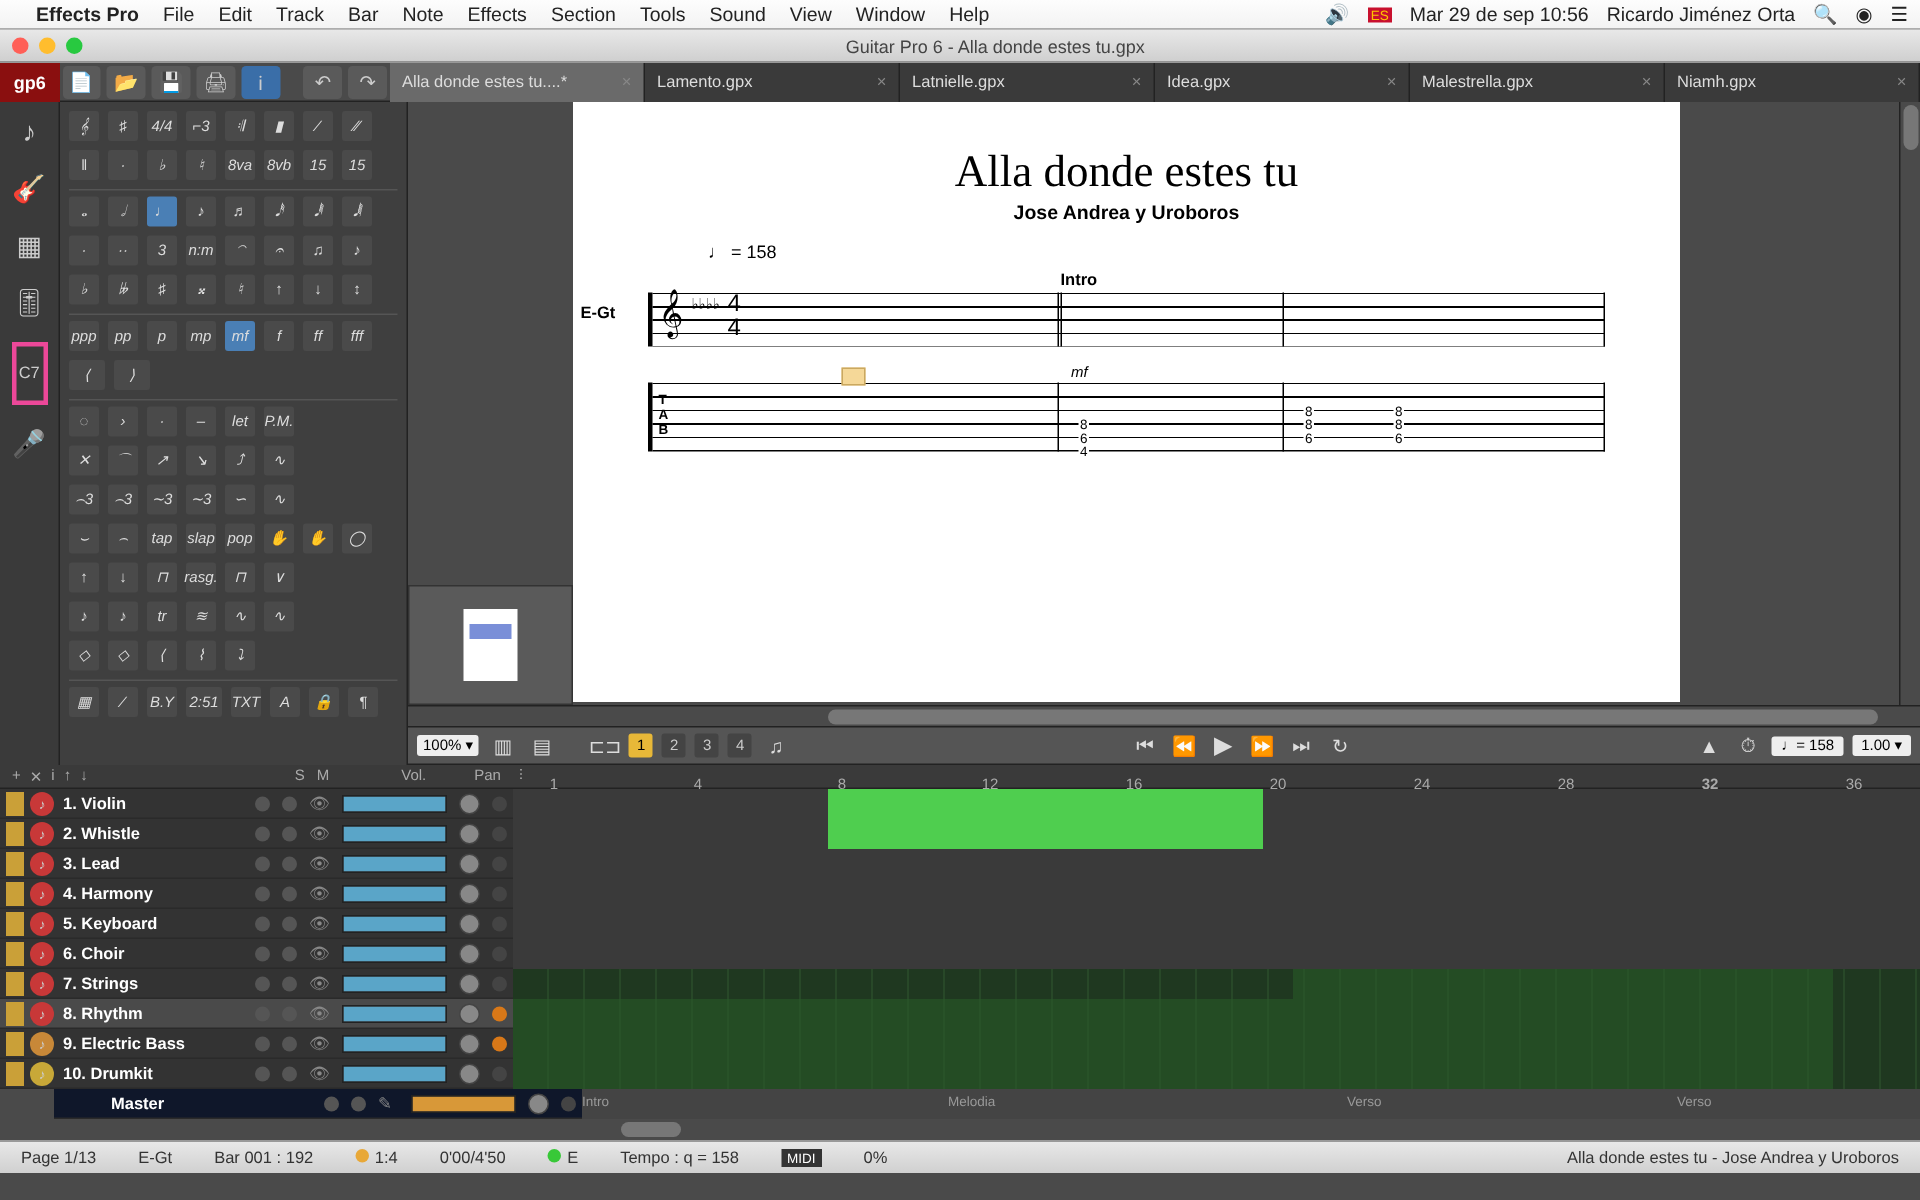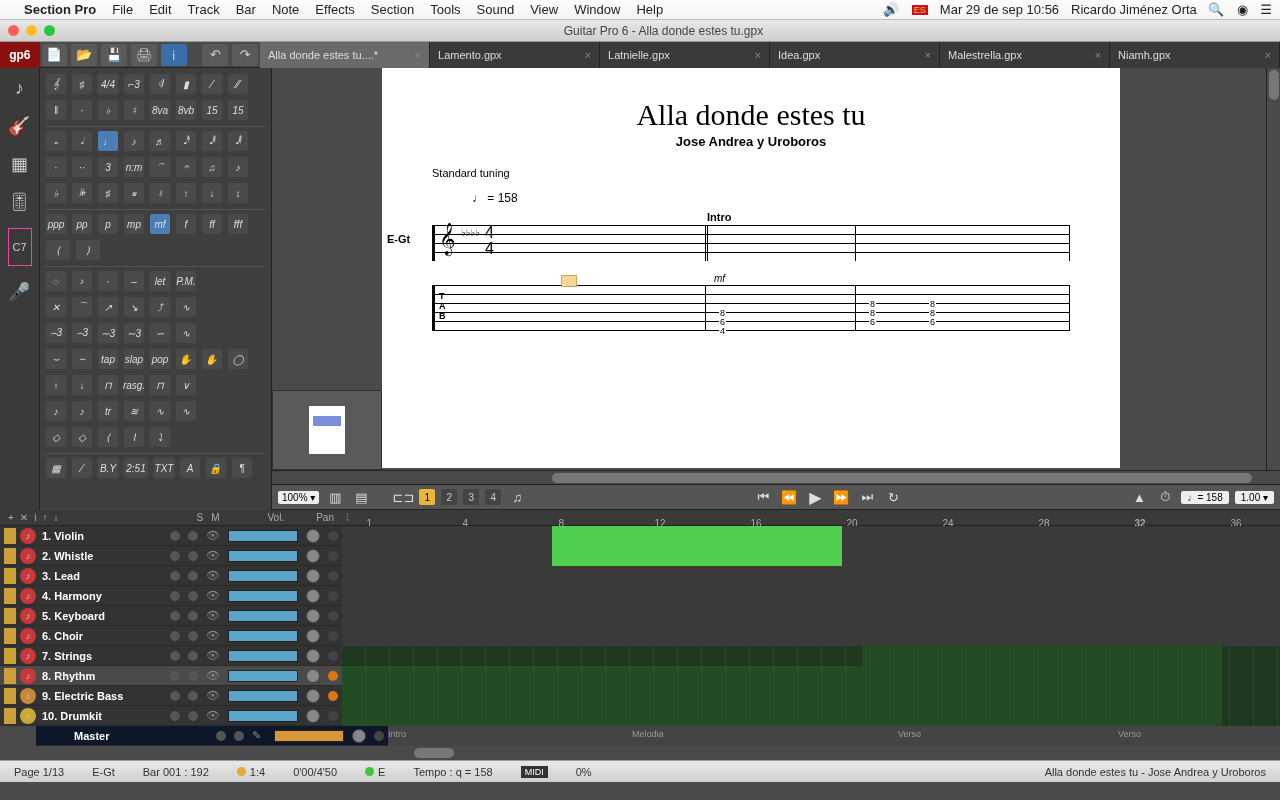--- a/index.html
+++ b/index.html
@@ -101,21 +101,21 @@
 
 .status{ height:22px; background:linear-gradient(#e8e8e8,#d0d0d0); display:flex; align-items:center; padding:0 14px; color:#333; font-size:11px; gap:28px; border-top:1px solid #999;}
 .status .sled{width:9px;height:9px;border-radius:50%;display:inline-block;margin-right:4px;}
 .status .songinfo{margin-left:auto;}
 </style>
 </head>
 <body>
 
 <div class="menubar">
   <span class="apple"></span>
-  <b>Section Pro</b>
+  <b>Effects Pro</b>
   <span>File</span>
   <span>Edit</span>
   <span>Track</span>
   <span>Bar</span>
   <span>Note</span>
   <span>Effects</span>
   <span>Section</span>
   <span>Tools</span>
   <span>Sound</span>
   <span>View</span>
@@ -178,21 +178,21 @@
       </div>
     </div>
 </div>
 
 <div class="main">
   <div class="leftcol">
     <div class="licon">♪</div>
     <div class="licon">🎸</div>
     <div class="licon">▦</div>
     <div class="licon">🎚</div>
-    <div class="licon" style="font-size:11px;border:1px solid #ec4899;padding:18px 2px;">C7</div>
+    <div class="licon" style="font-size:11px;border:3px solid #ec4899;padding:18px 2px;">C7</div>
     <div class="licon">🎤</div>
   </div>
 
   <div class="palette">
     <div class="prow">
         <div class="pcell">𝄞</div>
         <div class="pcell">♯</div>
         <div class="pcell">4/4</div>
         <div class="pcell">⌐3</div>
         <div class="pcell">𝄇</div>
@@ -330,21 +330,20 @@
   <div class="score-area">
     <div class="score-scroll">
       <div class="minimap">
         <div class="minimap-page">
             <div class="minimap-hl"></div>
           </div>
       </div>
       <div class="score-page">
         <h1>Alla donde estes tu</h1>
         <div class="artist">Jose Andrea y Uroboros</div>
-        <div class="tuning">Standard tuning</div>
         <div class="tempo">♩ = 158</div>
         <div class="staff-block">
           <div class="staff-label">E-Gt</div>
           <div class="intro-label">Intro</div>
           <div class="staff">
             <span style="position:absolute;left:4px;top:-2px;font-size:28px;">𝄞</span>
             <span style="position:absolute;left:26px;top:2px;font-size:10px;">♭♭♭♭</span>
             <span style="position:absolute;left:50px;top:0;font-size:16px;line-height:16px;">4<br>4</span>
             <div class="barline" style="left:270px;"></div>
             <div class="barline" style="left:272px;"></div>

